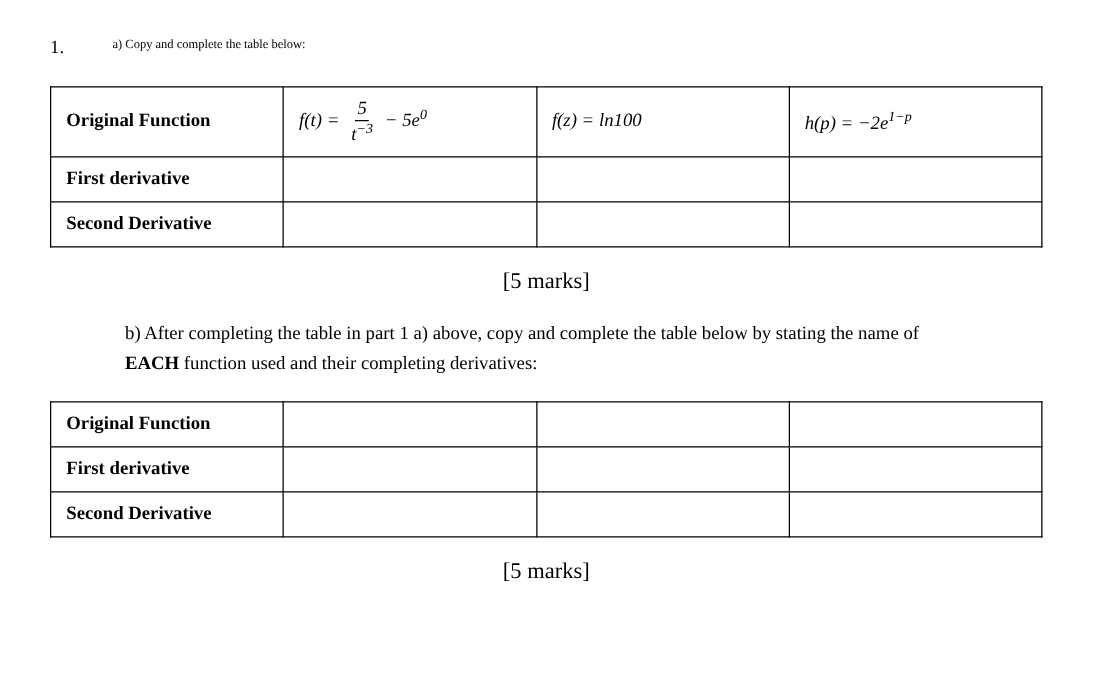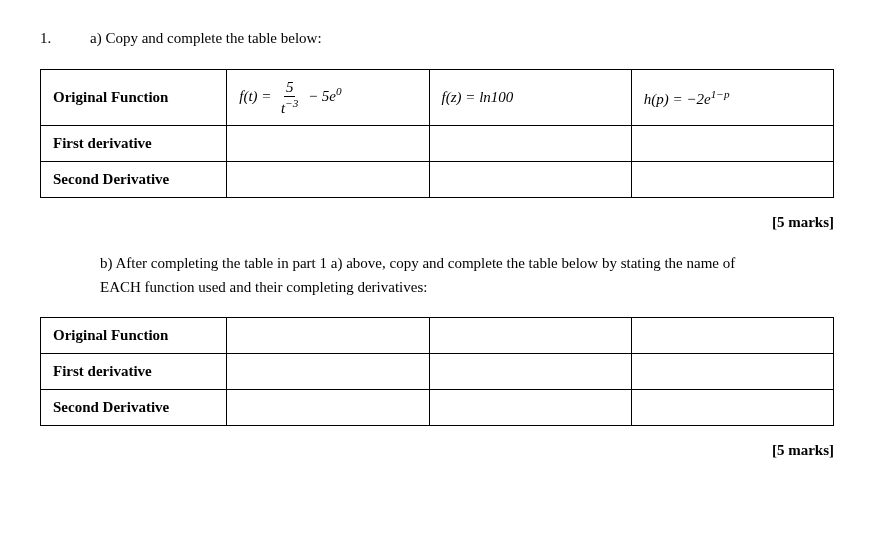--- a/index.html
+++ b/index.html
@@ -13,21 +13,21 @@
       min-height: 540px;
     }
 
     .question-header {
       display: flex;
       gap: 20px;
       margin-bottom: 22px;
       font-size: 15px;
     }
     .question-number { min-width: 30px; }
-    .question-text { font-size: 15px; }
+    .question-text { font-size: 10px; }
 
     table {
       border-collapse: collapse;
       width: 100%;
       margin-bottom: 16px;
     }
     td, th {
       border: 1.5px solid #000;
       padding: 8px 12px;
       vertical-align: middle;
@@ -66,32 +66,32 @@
       border-bottom: 1.5px solid #000;
       padding: 0 2px;
       line-height: 1.2;
     }
     .fraction .denominator {
       padding: 0 2px;
       line-height: 1.2;
     }
 
     .marks-line {
-      text-align: right;
-      font-weight: bold;
-      font-size: 15px;
+      text-align: center;
+      font-weight: normal;
+      font-size: 18px;
       margin-bottom: 20px;
     }
 
     .part-b {
       margin: 18px 60px 18px 60px;
       font-size: 15px;
       line-height: 1.6;
     }
-    .part-b .bold { font-weight: normal; }
+    .part-b .bold { font-weight: bold; }
 
     .superscript {
       vertical-align: super;
       font-size: 0.75em;
     }
   </style>
 </head>
 <body>
 
 <div class="question-header">

